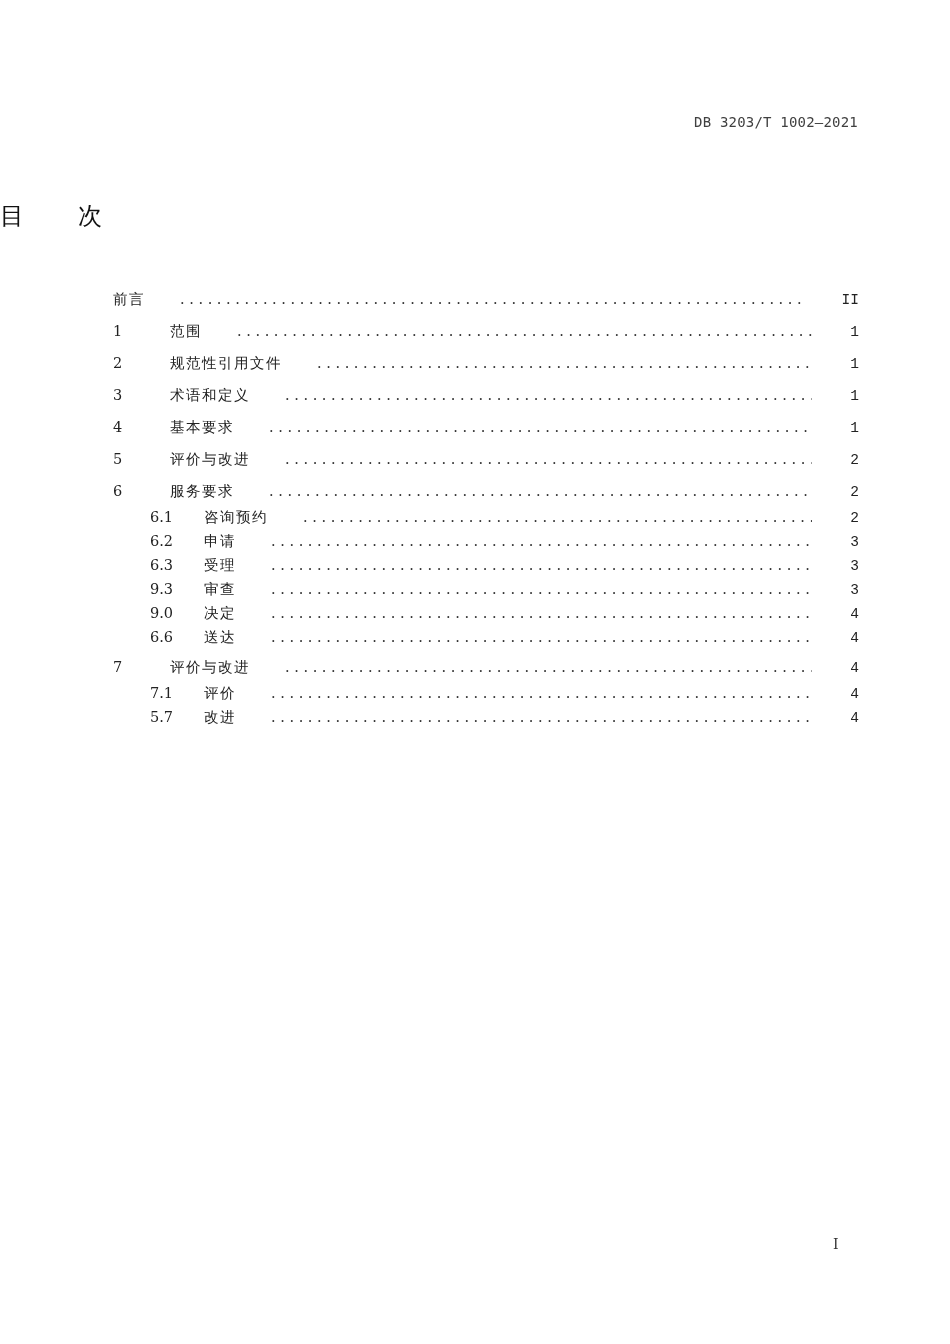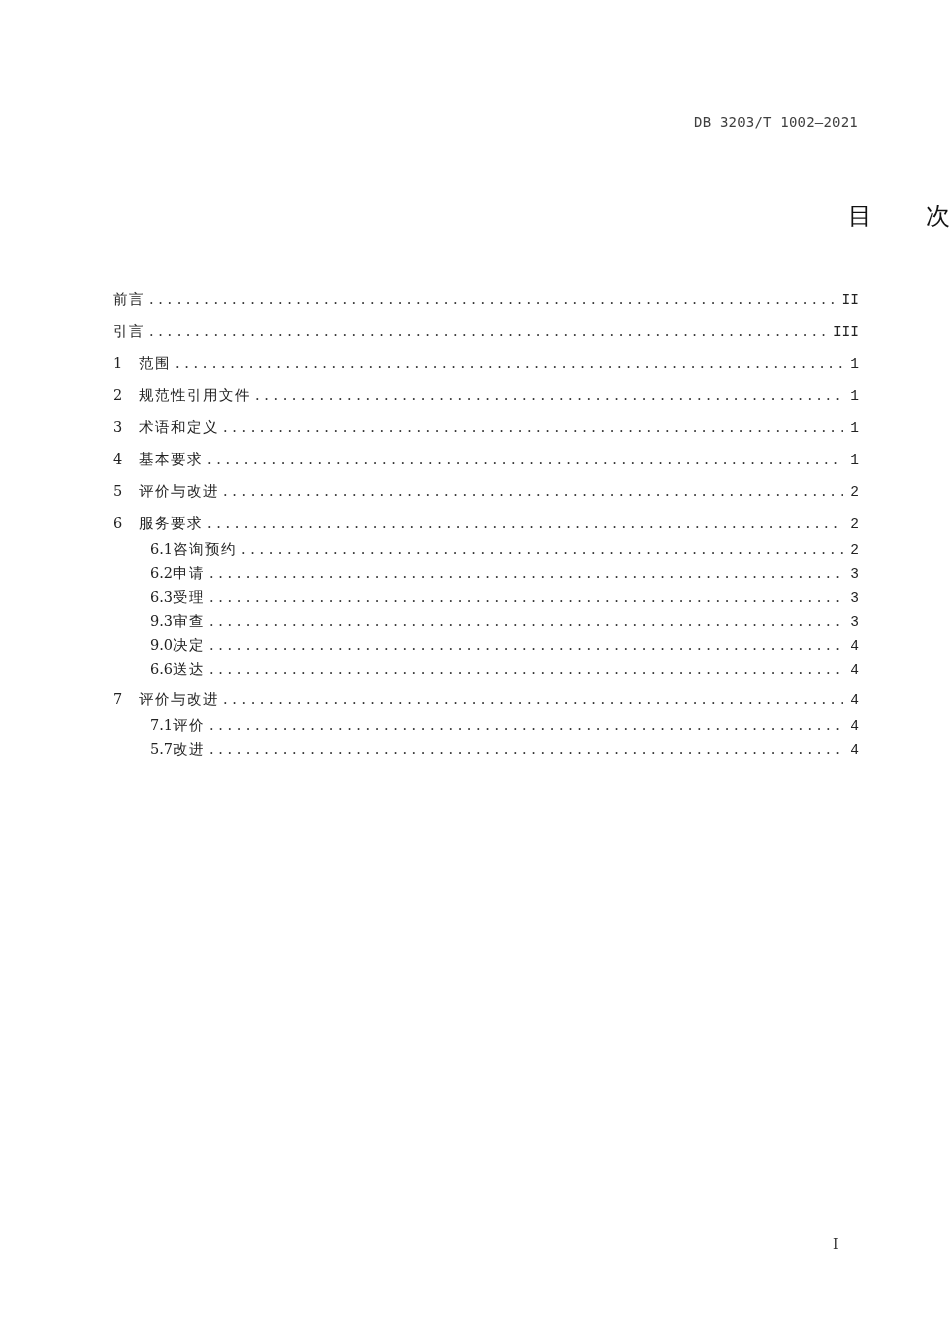--- a/index.html
+++ b/index.html
@@ -7,29 +7,29 @@
       width: 950px; height: 1344px; position: relative; overflow: hidden;
       font-family: "DejaVu Serif", "Liberation Serif", serif; color: #222;
     }
     .doc-code {
       position: absolute; top: 114px; right: 92px;
       font-family: "DejaVu Sans Mono", "Liberation Mono", monospace;
       font-size: 14px; color: #404040; letter-spacing: 0.2px;
     }
     .title {
       position: absolute; top: 200px; left: 0; width: 100%;
-      text-align: right; font-family: "DejaVu Sans", sans-serif;
+      text-align: left; font-family: "DejaVu Sans", sans-serif;
       font-size: 24px; color: #111;
     }
     .title span { display: inline-block; }
     .title .gap { width: 54px; }
     .toc { position: absolute; left: 113px; width: 746px; top: 287px; }
     .toc-row {
       position: relative; display: flex; align-items: baseline;
-      font-size: 14.5px; height: 24px; line-height: 24px; white-space: nowrap; overflow: hidden;
+      font-size: 14.5px; height: 24px; line-height: 24px; white-space: nowrap; overflow: hidden; gap: 31px;
     }
     .toc-row.lvl1 { height: 32px; line-height: 24px; padding-top: 0; }
     .toc-row.lvl2 { padding-left: 17px; height: 24px; }
     .toc-num { display: inline-block; min-width: 26px; }
     .lvl2 .toc-num { min-width: 43px; text-align: right; }
     .toc-label { letter-spacing: 1.5px; }
     .toc-dots {
       flex: 1; overflow: hidden; margin: 0 6px 0 4px; color: #333; letter-spacing: 4.6px;
     }
     .toc-dots::before {
@@ -47,25 +47,20 @@
 
 <div class="title">
   <span>目</span><span class="gap"></span><span>次</span>
 </div>
 
 <div class="toc">
   <div class="toc-row lvl1">
     <span class="toc-label">前言</span>
     <span class="toc-dots"></span>
     <span class="toc-page">II</span>
-  </div>
-  <div class="toc-row lvl1">
-    <span class="toc-label">引言</span>
-    <span class="toc-dots"></span>
-    <span class="toc-page">III</span>
   </div>
   <div class="toc-row lvl1">
     <span class="toc-num">1</span>
     <span class="toc-label">范围</span>
     <span class="toc-dots"></span>
     <span class="toc-page">1</span>
   </div>
   <div class="toc-row lvl1">
     <span class="toc-num">2</span>
     <span class="toc-label">规范性引用文件</span>

